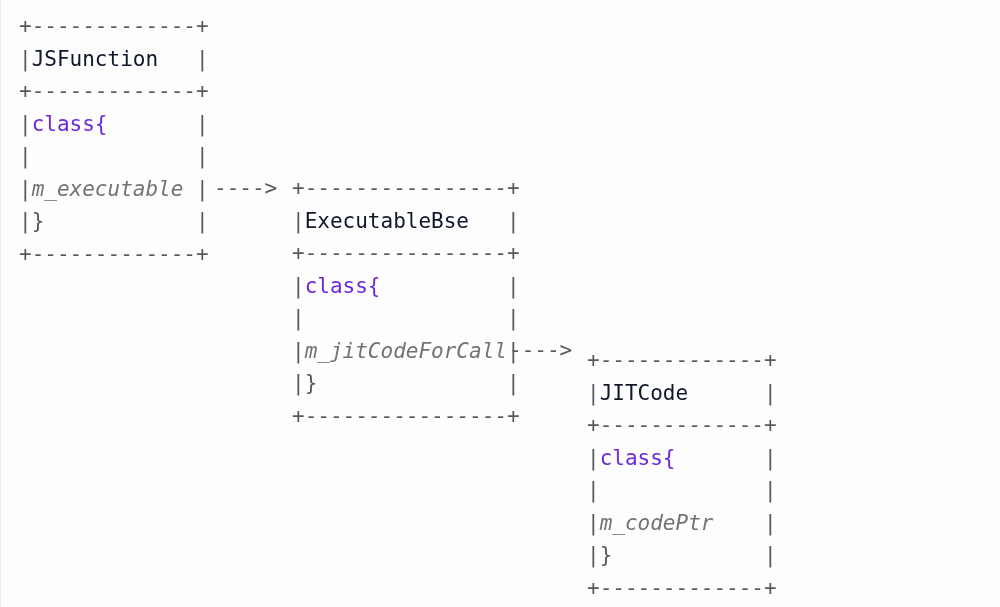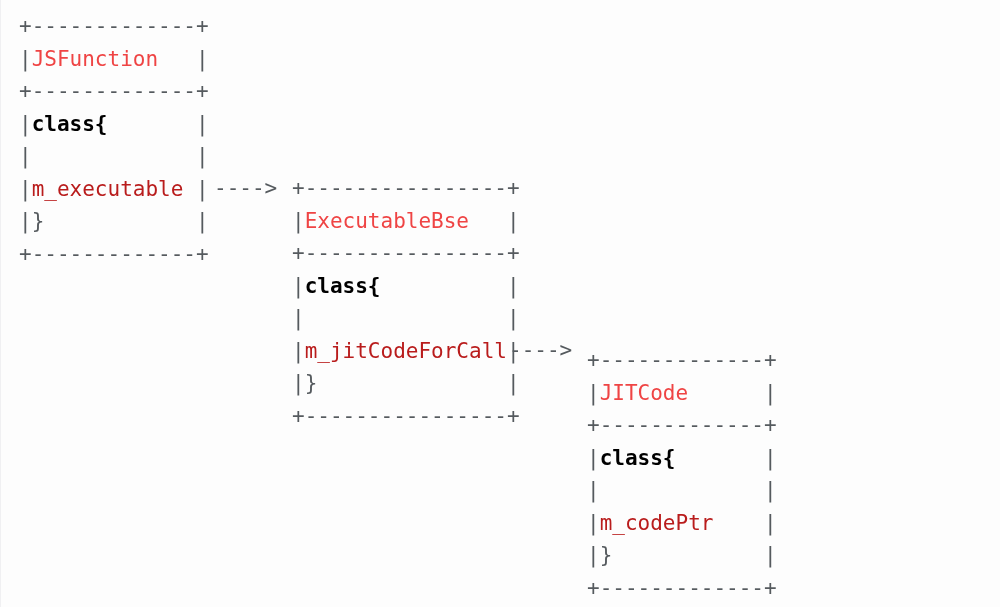--- a/index.html
+++ b/index.html
@@ -43,23 +43,23 @@
   #block-jsfunction   { left: 18px;  top: 10px;  }
   #block-executable   { left: 291px; top: 172px; }
   #block-jitcode      { left: 586px; top: 344px; }
 
   
   #arrow-one { position: absolute; left: 213px; top: 172px; }
   #arrow-two { position: absolute; left: 508px; top: 334px; }
 
   .rule       { color: #555a5e; }
   .pipe       { color: #555a5e; }
-  .classname  { color: #ef4444; }
-  .keyword    { color: #000000; font-weight: 700; }
-  .member     { color: #b91c1c; }
+  .classname  { color: #0f172a; }
+  .keyword    { color: #6d28d9; font-weight: 400; }
+  .member     { color: #737373; font-style: italic; }
   .brace      { color: #555a5e; }
   .arrow      { color: #555a5e; }
 </style>
 </head>
 <body>
 
 <div id="diagram-canvas">
 
   <pre class="ascii-block" id="block-jsfunction"><span class="rule">+-------------+</span>
 <span class="pipe">|</span><span class="classname">JSFunction</span><span class="pipe">   |</span>

